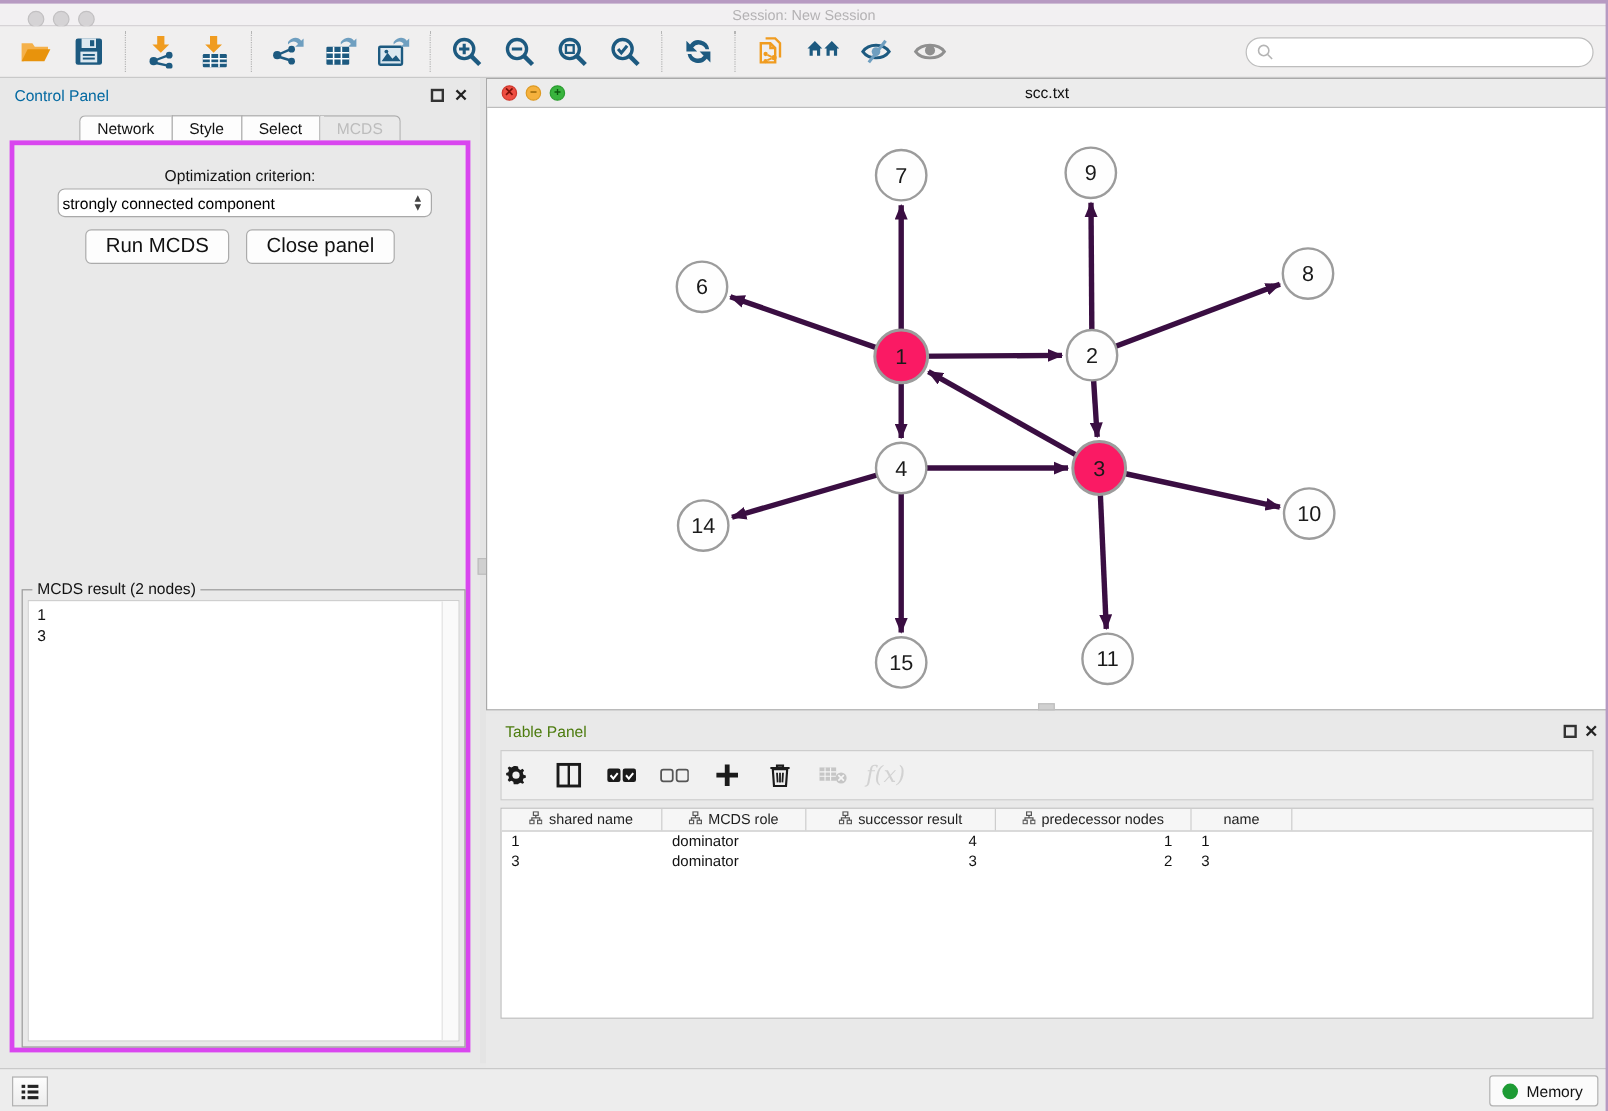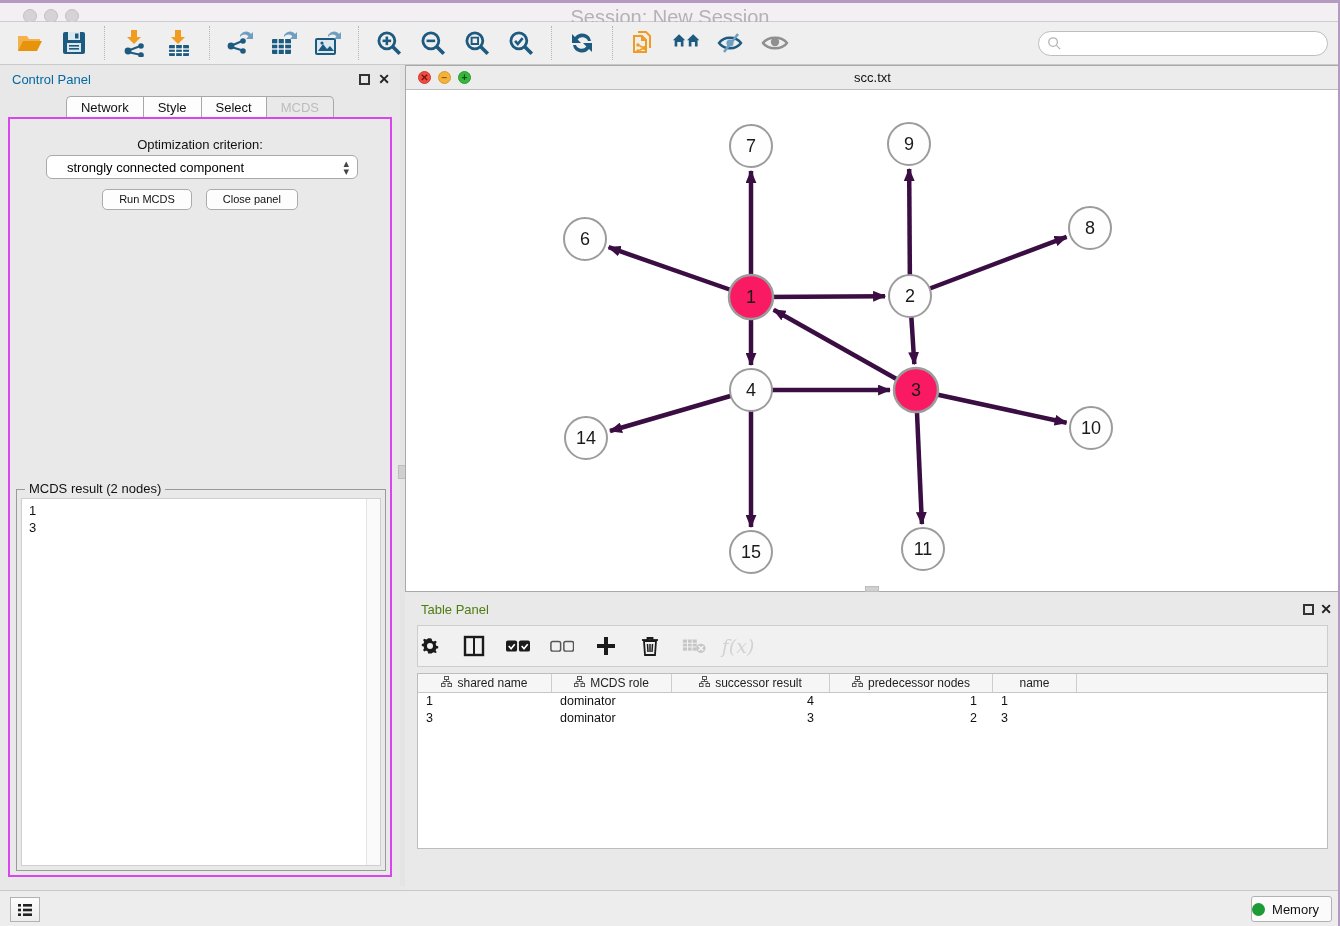--- a/index.html
+++ b/index.html
@@ -6,21 +6,21 @@
   html,body { width:1340px; height:926px; overflow:hidden;
     font-family:"Liberation Sans", sans-serif; background:#e8e8e8; }
 
   
   #titlebar { position:absolute; left:0; top:0; width:1340px; height:22px;
     background:#f2f0f2; border-top:3px solid #b championship79ac2; border-bottom:1px solid #cfcdcf; }
   #titlebar { border-top:3px solid #b79ac2; }
   .tl-dot { position:absolute; top:6px; width:14px; height:14px; border-radius:50%;
     background:#d5d3d5; border:1px solid #c2c0c2; }
   #win-title { position:absolute; top:3px; left:0; width:100%; text-align:center;
-    color:#b4b2b4; font-size:20px; }
+    color:#b4b2b4; font-size:12px; }
 
   
   #toolbar { position:absolute; left:0; top:22px; width:1340px; height:43px;
     background:#f0efef; border-bottom:1px solid #c9c9c9; display:flex; align-items:center; }
   .tb-group { display:flex; align-items:center; gap:14px; padding:0 15px; }
   .tb-sep { width:1px; height:34px; border-left:1px dotted #b5b5b5; }
   .tb-icon { width:30px; height:30px; display:flex; align-items:center; justify-content:center; cursor:pointer; }
   #search-wrap { margin-left:auto; margin-right:12px; }
   #search-box { width:290px; height:25px; border:1px solid #bdbdbd; border-radius:13px;
     background:#fff; display:flex; align-items:center; padding-left:8px; }
@@ -34,30 +34,30 @@
   .panel-float { position:absolute; top:9px; width:11px; height:11px; border:2px solid #333; cursor:pointer; }
   .panel-close { position:absolute; top:6px; font-size:14px; font-weight:bold; color:#222; cursor:pointer; }
   #cp-float { right:30px; } #cp-close { right:10px; }
   #cp-tabs { position:absolute; left:0; top:31px; width:100%; display:flex; justify-content:center; }
   .cp-tab { font-size:13px; padding:3px 14px 4px; background:#fdfdfd; border:1px solid #a8a8a8;
     border-right:none; color:#111; cursor:pointer; }
   .cp-tab:first-child { border-top-left-radius:5px; }
   .cp-tab:last-child { border-right:1px solid #a8a8a8; border-top-right-radius:5px; }
   .cp-tab.active { background:#e9e9e9; color:#bcbcbc; border-bottom-color:#e9e9e9; }
   #cp-body { position:absolute; left:8px; top:52px; width:384px; height:760px;
-    background:#e9e9e9; border:2px solid #d946ef; }
+    background:#e9e9e9; border:4px solid #d946ef; }
   #opt-label { position:absolute; left:0; top:18px; width:100%; text-align:center; font-size:13px; color:#111; }
   #criterion-select { position:absolute; left:36px; top:36px; width:312px; height:24px;
     background:#fff; border:1px solid #a9a9a9; border-radius:6px; display:flex; align-items:center;
-    font-size:13px; padding-left:20px; cursor:pointer; }
+    font-size:13px; padding-left:3px; cursor:pointer; }
   #criterion-stepper { margin-left:auto; margin-right:8px; font-size:11px; color:#444; line-height:8px;
     display:flex; flex-direction:column; align-items:center; }
   #criterion-stepper span { height:8px; }
   .cp-btn-row { position:absolute; left:0; top:70px; width:100%; display:flex; justify-content:center; gap:14px; }
-  .cp-btn { font-size:11px; background:#fdfdfd; border:1px solid #ababab; border-radius:5px;
+  .cp-btn { font-size:17px; background:#fdfdfd; border:1px solid #ababab; border-radius:5px;
     padding:3px 16px 4px; cursor:pointer; color:#111; }
   #result-box { position:absolute; left:6px; top:370px; width:370px; height:382px;
     border:1px solid #9a9a9a; }
   #result-legend { position:absolute; left:8px; top:-9px; background:#e9e9e9; padding:0 4px;
     font-size:13px; color:#111; }
   #result-inner { position:absolute; left:4px; top:8px; right:4px; bottom:4px; background:#fff;
     border:1px solid #cfcfcf; overflow:hidden; }
   #result-lines { padding:3px 0 0 7px; font-size:13px; line-height:17px; color:#111; white-space:pre; }
   #result-scrollbar { position:absolute; right:0; top:0; width:14px; height:100%;
     background:#fafafa; border-left:1px solid #e3e3e3; }
@@ -98,21 +98,21 @@
   .tp-tab:first-child { border-radius:5px 0 0 5px; }
   .tp-tab:last-child { border-right:1px solid #b2b2b2; border-radius:0 5px 5px 0; }
   .tp-tab.active { background:#dedede; color:#b0aeae; }
 
   
   #status-bar { position:absolute; left:0; top:890px; width:1340px; height:36px;
     background:#ededed; border-top:1px solid #c9c9c9; }
   #list-btn { position:absolute; left:10px; top:6px; width:30px; height:25px;
     background:linear-gradient(#fdfdfd,#ededed); border:1px solid #b2b2b2; 
     display:flex; align-items:center; justify-content:center; cursor:pointer; }
-  #memory-btn { position:absolute; right:8px; top:5px; height:26px; padding:0 12px 0 0;
+  #memory-btn { position:absolute; right:8px; top:5px; height:26px; padding:0 12px 0 10px;
     background:#fbfbfb; border:1px solid #b2b2b2; border-radius:3px;
     display:flex; align-items:center; gap:7px; font-size:13px; color:#111; cursor:pointer; }
   #memory-dot { width:13px; height:13px; border-radius:50%; background:#1d9b34; }
   #right-edge { position:absolute; right:0; top:0; width:2px; height:926px; background:#b79ac2; }
 </style>
 </head>
 <body>
 
 <div id="titlebar">
   <span class="tl-dot" style="left:23px"></span>

